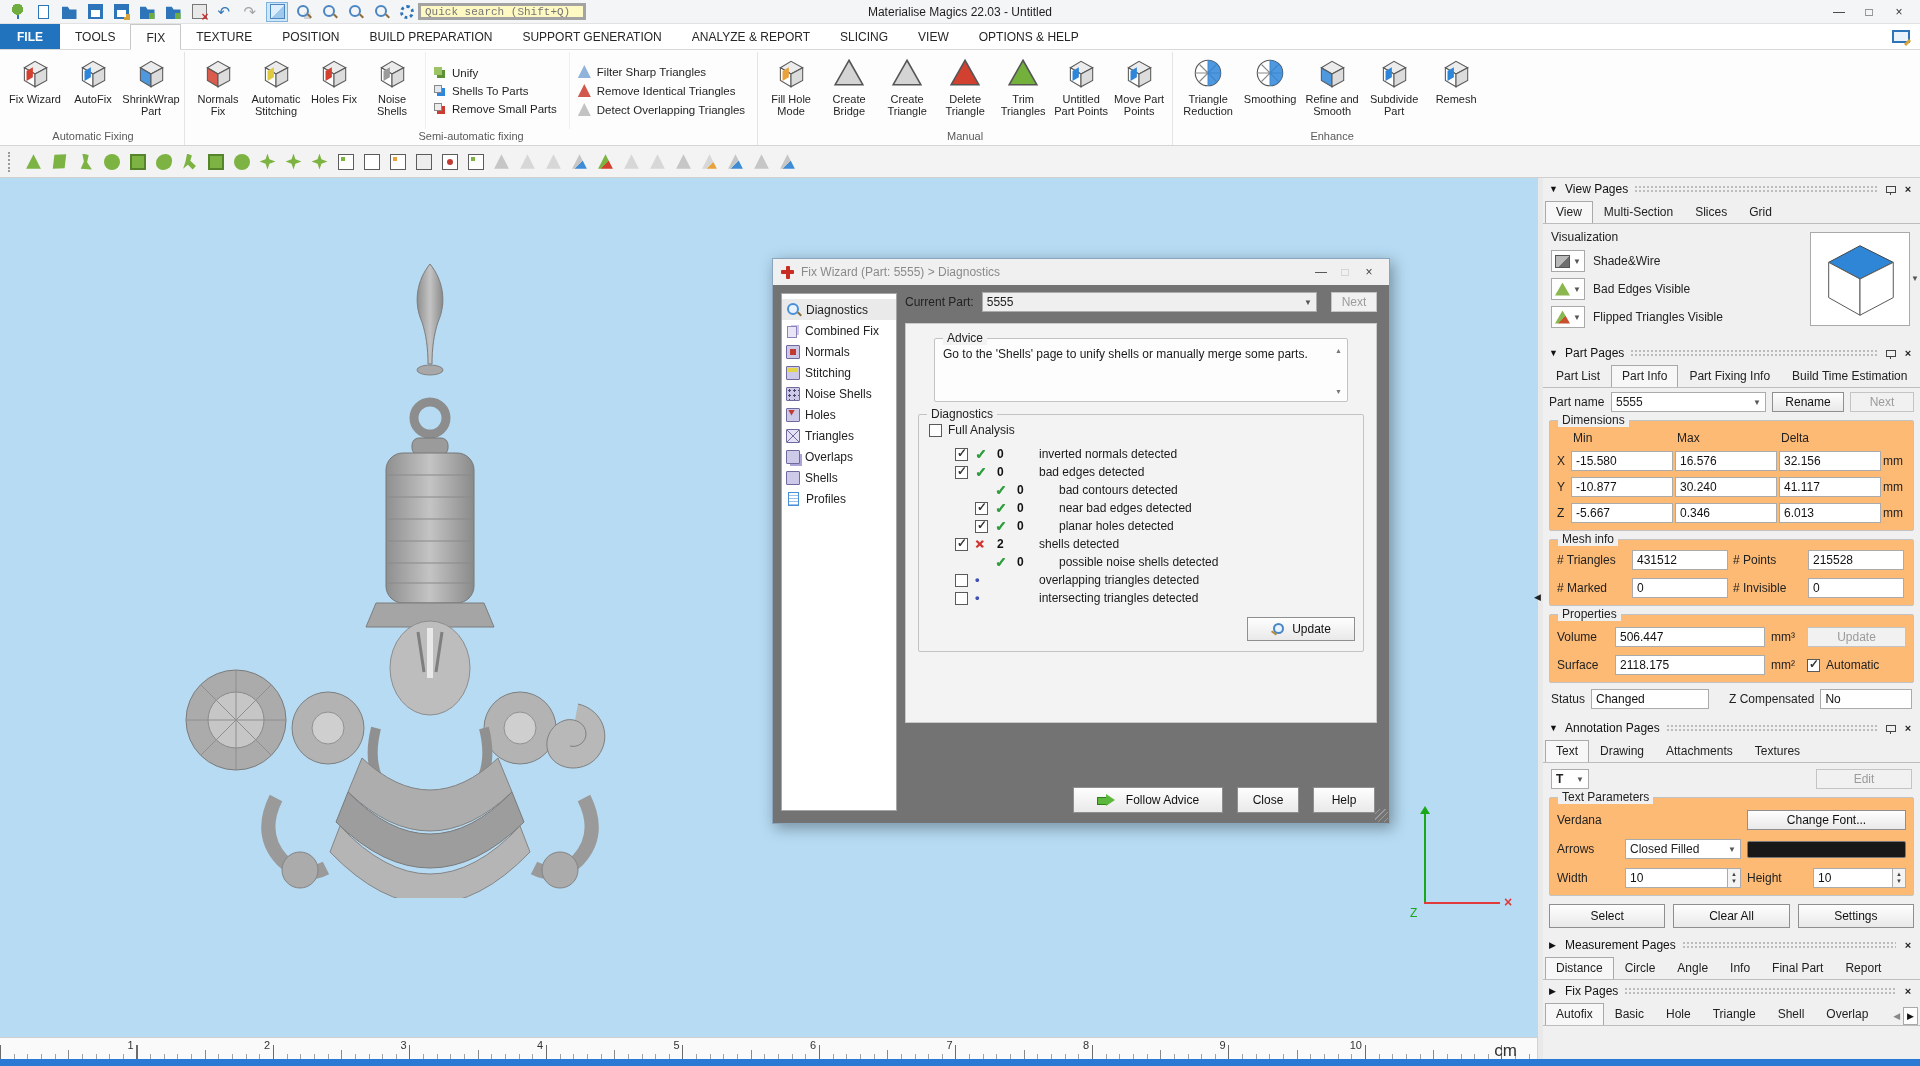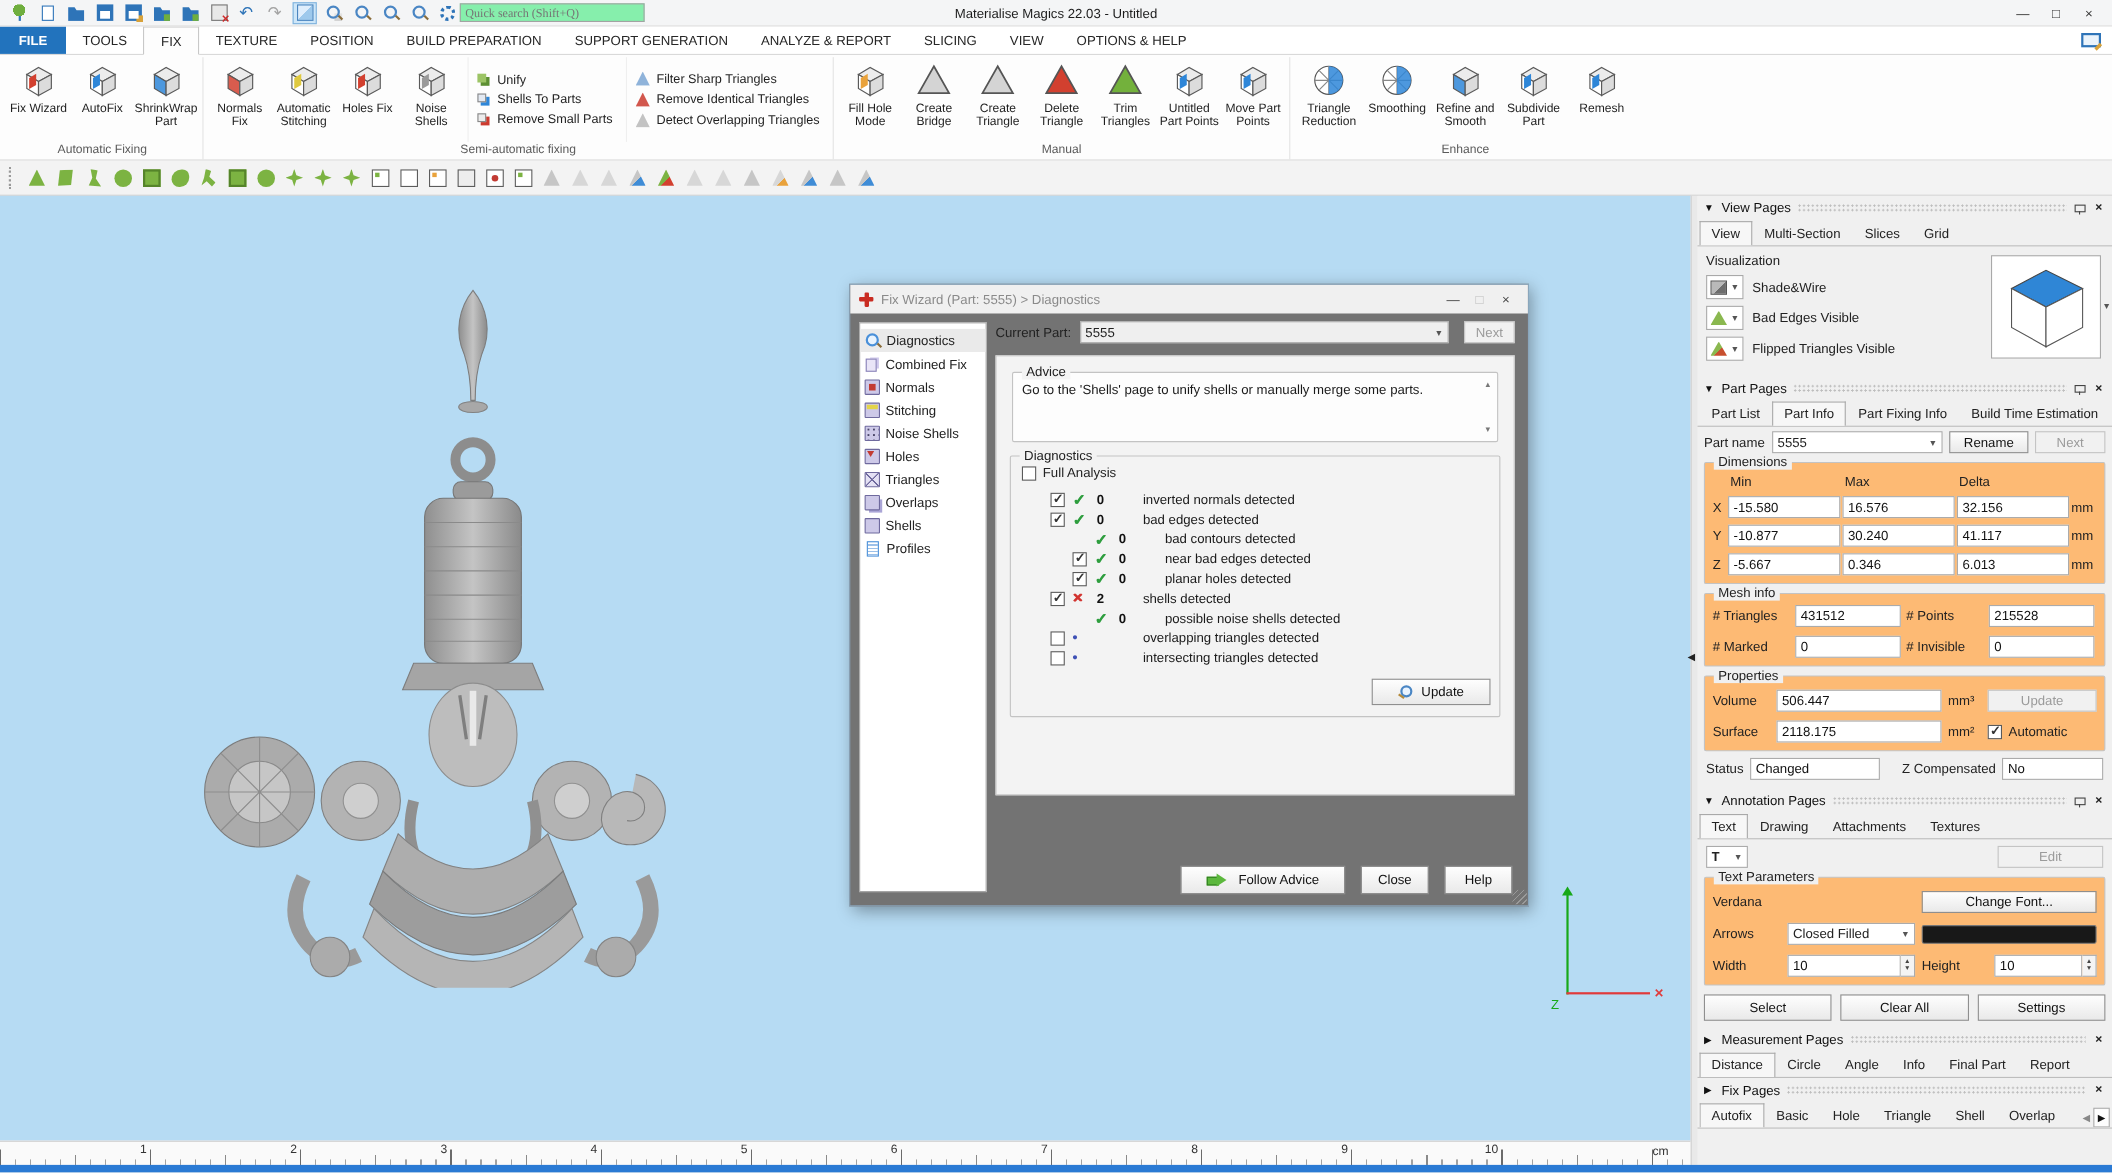--- a/index.html
+++ b/index.html
@@ -23,21 +23,21 @@
   .tk.cube-x::after{content:"×";position:absolute;right:-3px;bottom:-6px;color:#cc2b2b;font-weight:bold;font-size:12px}
   .tk.undo::before{content:"↶";color:#2e74b8;font-size:15px;line-height:15px}
   .tk.redo::before{content:"↷";color:#a4a4a4;font-size:15px;line-height:15px}
   .tk.cube-active{background:linear-gradient(135deg,#dfeefc 0 50%,#9ec9ec 50% 100%);border:1px solid #4c86c0}
   .tk.mag::before,.tk.mag-x::before,.tk.mag-cube::before,.tk.cube-mag::before{content:"";position:absolute;left:1px;top:1px;width:8px;height:8px;border:2px solid #4a86c4;border-radius:50%}
   .tk.mag::after,.tk.mag-x::after,.tk.mag-cube::after,.tk.cube-mag::after{content:"";position:absolute;left:11px;top:11px;width:5px;height:2px;background:#8a6d3b;transform:rotate(45deg)}
   .tk.mag-x .x,.tk.mag-x::marker{}
   .tk.mag-cube{background:linear-gradient(#e8e8e8,#cfcfcf) 8px 8px/7px 7px no-repeat}
   .tk.mag-x{}
   .tk.gear{border:3px dotted #2e74b8;border-radius:50%;width:14px;height:14px}
-  .search{width:168px;height:17px;border:1px solid #a3a3a3;background:#86efac;font-size:11px;color:#777;padding:0 4px;font-family:Liberation Serif, serif}
+  .search{width:168px;height:17px;border:3px solid #a3a3a3;background:#fef9c3;font-size:11px;color:#777;padding:0 4px;font-family:Liberation Mono, monospace}
   .tb-title{position:absolute;left:0;right:0;text-align:center;font-size:12px;color:#1d1d1d;pointer-events:none}
   .wc{margin-left:auto;display:flex;z-index:2}
   .wc span{width:30px;text-align:center;font-size:12px;color:#333;cursor:default}
 
   
   .menubar{height:26px;background:#fff;border-bottom:1px solid #d9d9d9;display:flex;align-items:stretch;position:relative;z-index:4}
   .menu-item{padding:6px 15px 5px;font-size:12px;color:#262626;white-space:nowrap}
   .menu-item.file{background:#2273bd;color:#fff;font-weight:bold;padding:6px 17px 5px}
   .menu-item.active{border:1px solid #c8c8c8;border-bottom:1px solid #fdfdfd;margin-bottom:-1px;background:#fdfdfd}
   .menu-right{margin-left:auto;display:flex;align-items:center;padding-right:10px}
@@ -112,21 +112,21 @@
   .ruler{height:22px;background:#fafafa;border-top:1px solid #cfcfcf;position:relative;overflow:hidden}
   .ticks{position:absolute;inset:0;
     background-image:
       repeating-linear-gradient(90deg,#6b6b6b 0 1px,transparent 1px 136.5px),
       repeating-linear-gradient(90deg,#8a8a8a 0 1px,transparent 1px 68.25px),
       repeating-linear-gradient(90deg,#a2a2a2 0 1px,transparent 1px 13.65px);
     background-size:100% 14px,100% 9px,100% 5px;
     background-position:left bottom;background-repeat:no-repeat}
   .ruler-nums{position:absolute;left:0;top:1px;display:flex}
   .rn{width:136.5px;text-align:right;padding-right:3px;font-size:11px;color:#333}
-  .ruler-unit{position:absolute;right:20px;top:3px;font-size:11px;color:#333}
+  .ruler-unit{position:absolute;right:20px;top:3px;font-size:17px;color:#333}
 
   .bottombar{position:absolute;left:0;bottom:0;width:100%;height:7px;background:#2a7ad4}
 
   
   .splitter{width:6px;background:#e9e9e9;border-left:1px solid #d2d2d2;position:relative}
   .collapse-arrow{position:absolute;top:414px;left:-4px;font-size:9px;color:#222}
 
   
   .rightpanel{width:377px;background:#f0f0f0;display:flex;flex-direction:column;overflow:hidden;font-size:12px}
   .sec-head{height:22px;display:flex;align-items:center;gap:6px;padding:0 6px;background:#f0f0f0}
@@ -202,21 +202,21 @@
   .si.cube-dots{background:radial-gradient(#4a4668 1px,transparent 1.2px) #cdc9e8;background-size:5px 5px}
   .si.cube-redtop::after{content:"";position:absolute;left:1px;top:1px;width:7px;height:6px;background:#c23b33;clip-path:polygon(0 0,100% 0,50% 100%)}
   .si.cube-wire{background:linear-gradient(45deg,transparent 46%,#6f6a9e 47% 53%,transparent 54%),linear-gradient(-45deg,transparent 46%,#6f6a9e 47% 53%,transparent 54%),#e4e1f4}
   .si.cube-two{box-shadow:3px 3px 0 -1px #aaa5d6}
   .si.doc{width:11px;height:14px;background:repeating-linear-gradient(#fff 0 2px,#9cc0e8 2px 3px) #fff;border:1px solid #4a90d9;margin:0 2px}
   .dlg-main{position:absolute;left:132px;right:12px;top:32px;bottom:0}
   .cp-row{display:flex;align-items:center;gap:8px;height:22px}
   .cp-row .dd{flex:1;background:#efefef;margin-right:6px}
   .nextbtn{width:46px}
   .dlg-panel{position:absolute;left:0;right:0;top:32px;height:400px;border:1px solid #cacaca;background:#f3f3f3;padding:14px 10px 8px}
-  .gb.advice{background:#fdfdfd;margin:0 4px 12px;padding:8px 22px 14px 8px}
+  .gb.advice{background:#fdfdfd;margin:0 18px 12px;padding:8px 22px 14px 8px}
   .gb.advice .gb-t{background:#f3f3f3}
   .advice-text{font-size:12px;color:#1a1a1a}
   .mini-scroll{position:absolute;right:3px;top:8px;bottom:6px;width:11px;display:flex;flex-direction:column;justify-content:space-between;align-items:center}
   .mini-scroll span{font-size:7px;color:#777}
   .gb.diag{margin:0 2px;background:#f3f3f3;padding:8px 8px 10px}
   .gb.diag .gb-t{background:#f3f3f3}
   .fa-row{display:flex;align-items:flex-end;gap:6px;margin:0 0 8px 2px}
   .diag-row{display:flex;align-items:center;height:18px;padding-left:28px}
   .diag-row.lvl1{padding-left:48px}
   .diag-row .chk{margin-right:7px}

